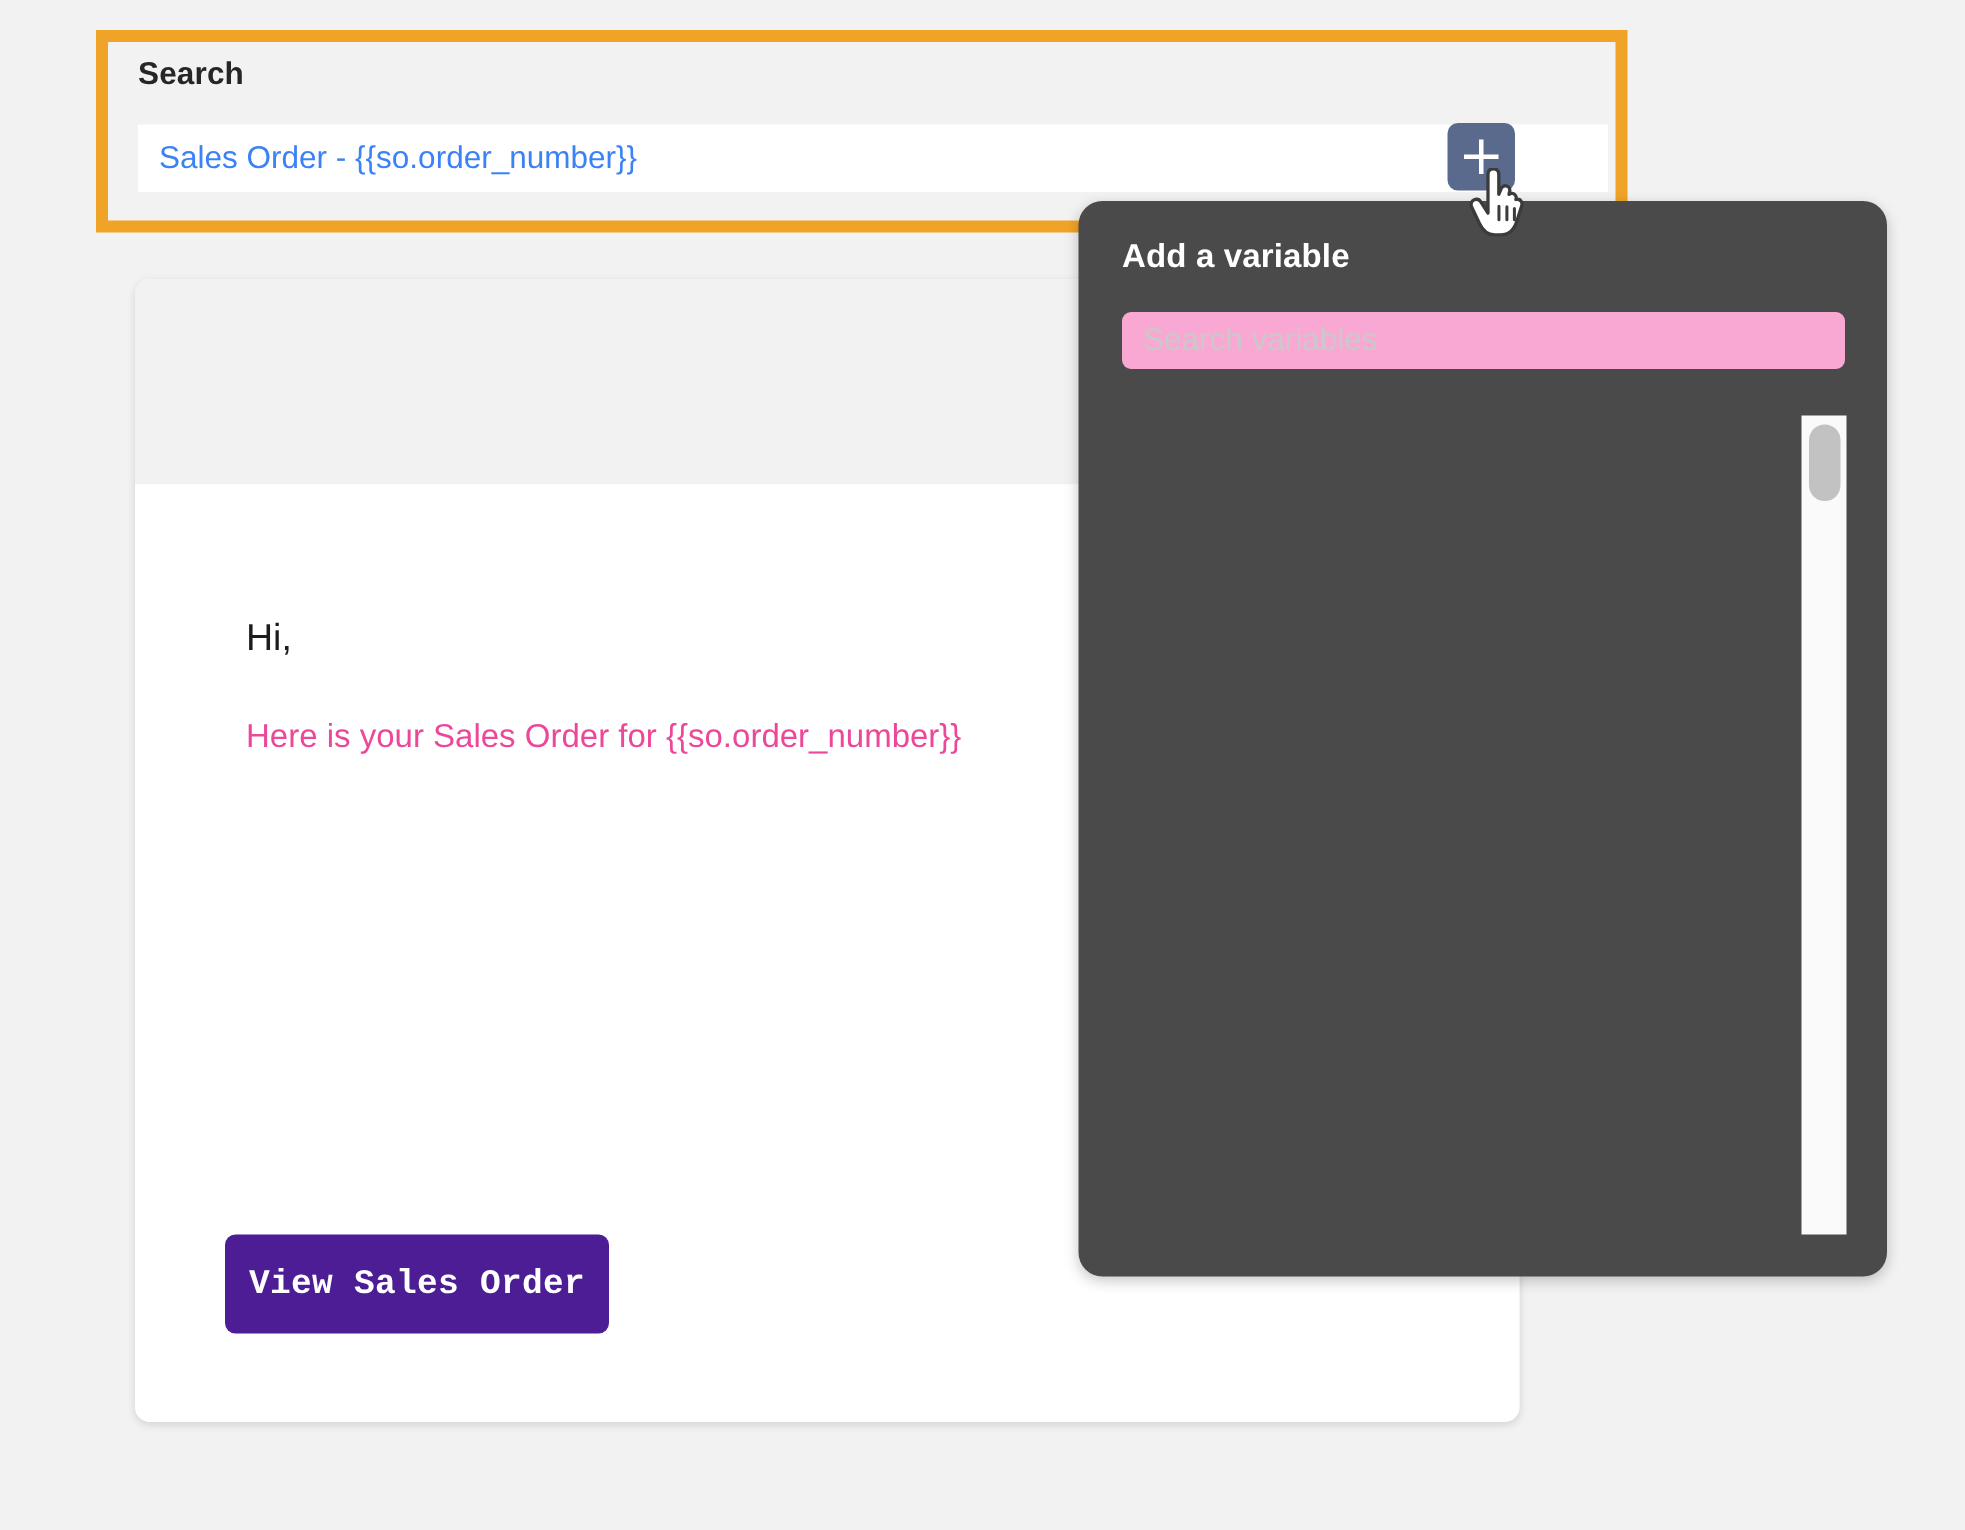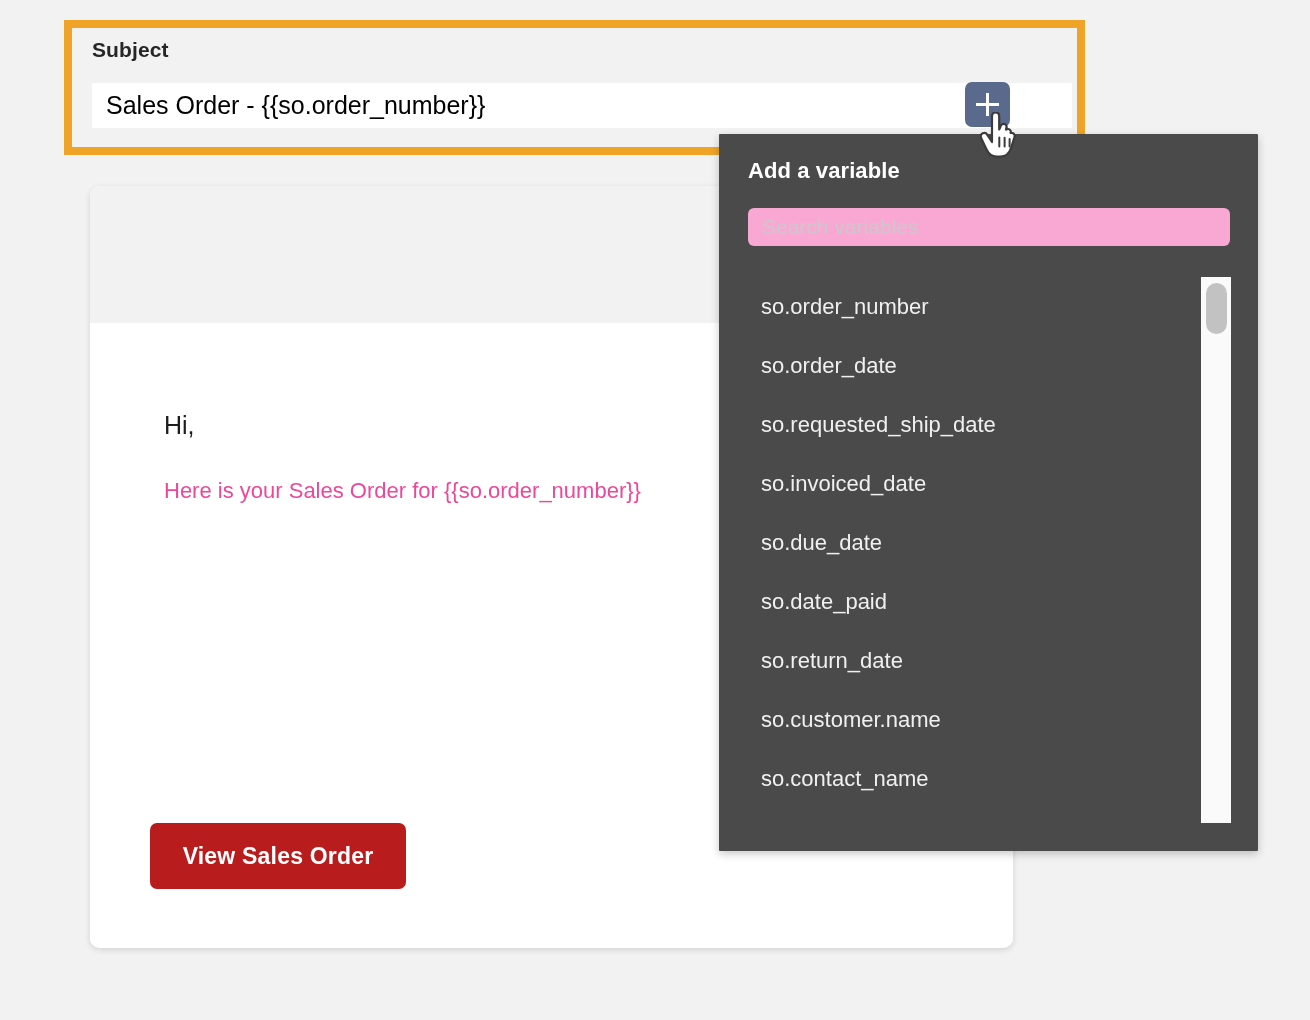--- a/index.html
+++ b/index.html
@@ -42,22 +42,22 @@
     position: absolute;
     left: 92px;
     top: 83px;
     width: 980px;
     height: 45px;
     background: #ffffff;
     border: none;
     box-sizing: border-box;
     padding: 0 14px;
     font-family: "Liberation Sans", sans-serif;
-    font-size: 25px;
-    color: #000000;
+    font-size: 21px;
+    color: #3b82f6;
     line-height: 45px;
     white-space: nowrap;
     overflow: hidden;
   }
 
   
   .add-variable-button {
     position: absolute;
     left: 965px;
     top: 82px;
@@ -122,40 +122,40 @@
     font-size: 22px;
     color: #ec4899;
     white-space: nowrap;
   }
   .view-order-button {
     position: absolute;
     left: 60px;
     top: 500px;
     min-width: 256px;
     height: 66px;
-    background: #b91c1c;
+    background: #4c1d95;
     color: #ffffff;
     border: none;
     border-radius: 7px;
-    font-family: Liberation Sans, sans-serif;
+    font-family: Liberation Mono, monospace;
     font-size: 23px;
     font-weight: bold;
     cursor: pointer;
     letter-spacing: 0.2px;
   }
 
   
   .variable-panel {
     position: absolute;
     left: 719px;
     top: 134px;
     width: 539px;
     height: 717px;
     background: #4a4a4a;
-    border-radius: 1px;
+    border-radius: 16px;
     box-shadow: 0 3px 9px rgba(0,0,0,0.22);
     overflow: hidden;
   }
   .panel-title {
     position: absolute;
     left: 29px;
     top: 24px;
     font-size: 22px;
     font-weight: bold;
     color: #ffffff;
@@ -226,21 +226,21 @@
     width: 42px;
     height: 46px;
     pointer-events: none;
   }
 </style>
 </head>
 <body>
 
 <div class="highlight-frame"></div>
 
-<div class="subject-label">Subject</div>
+<div class="subject-label">Search</div>
 
 <div class="subject-input">Sales Order - {{so.order_number}}</div>
 
 <button class="add-variable-button">
   <span class="plus-h"></span>
   <span class="plus-v"></span>
 </button>
 
 <div class="email-card">
   <div class="email-card-header"></div>
@@ -249,31 +249,20 @@
     <div class="email-paragraph">Here is your Sales Order for {{so.order_number}}</div>
     <button class="view-order-button">View Sales Order</button>
   </div>
 </div>
 
 <div class="variable-panel">
   <div class="panel-title">Add a variable</div>
 
   <input class="variable-search" type="text" placeholder="Search variables" style="">
 
-  <div class="variable-list" id="variable-list">
-      <div class="variable-item" style="top: 16px;">so.order_number</div>
-      <div class="variable-item" style="top: 75px;">so.order_date</div>
-      <div class="variable-item" style="top: 134px;">so.requested_ship_date</div>
-      <div class="variable-item" style="top: 193px;">so.invoiced_date</div>
-      <div class="variable-item" style="top: 252px;">so.due_date</div>
-      <div class="variable-item" style="top: 311px;">so.date_paid</div>
-      <div class="variable-item" style="top: 370px;">so.return_date</div>
-      <div class="variable-item" style="top: 429px;">so.customer.name</div>
-      <div class="variable-item" style="top: 488px;">so.contact_name</div>
-    </div>
 </div>
 
 <div class="panel-scrollbar-track"></div>
 <div class="panel-scrollbar-thumb"></div>
 
 <svg class="mouse-cursor" viewBox="0 0 42 46">
   <path d="M14 4 C14 1.6 16 0.5 17.6 0.5 C19.3 0.5 21.2 1.6 21.2 4 L21.2 17.5
            L22.6 14.2 C23.2 12.3 25 11.5 26.5 12 C28 12.5 28.9 14 28.4 15.8
            L28.0 17.6 C29.3 16.6 31.2 16.8 32.2 18.1 C32.9 19.0 33.0 20.1 32.6 21.0
            C34.0 20.6 35.6 21.2 36.3 22.5 C36.8 23.4 36.8 24.3 36.5 25.1

